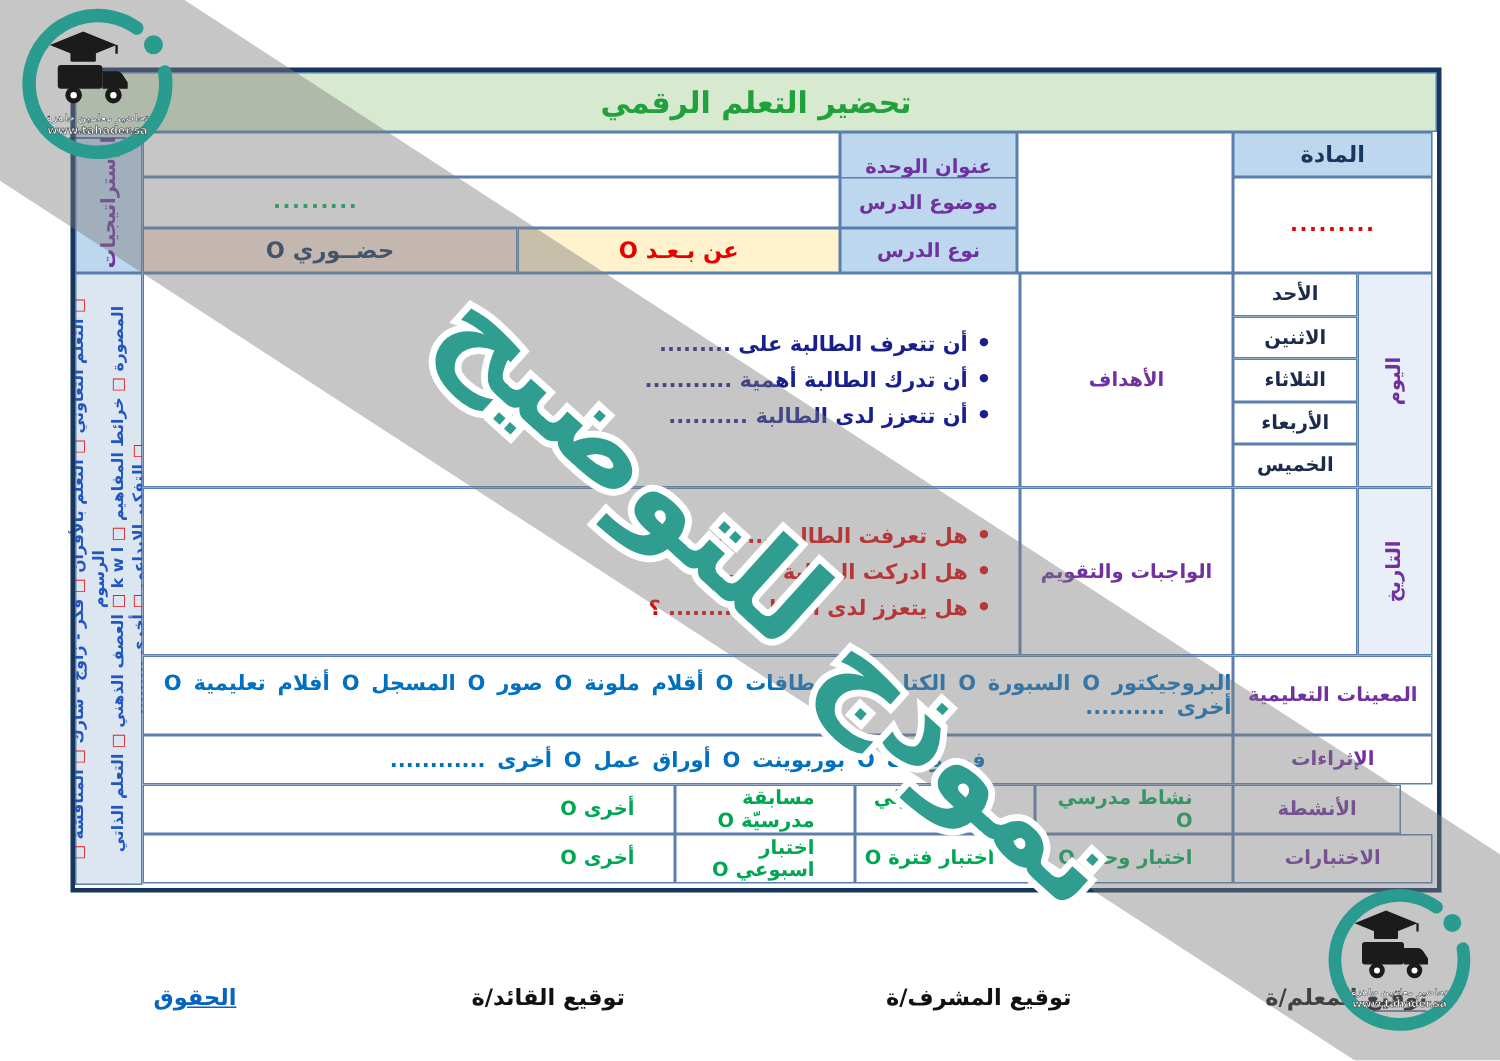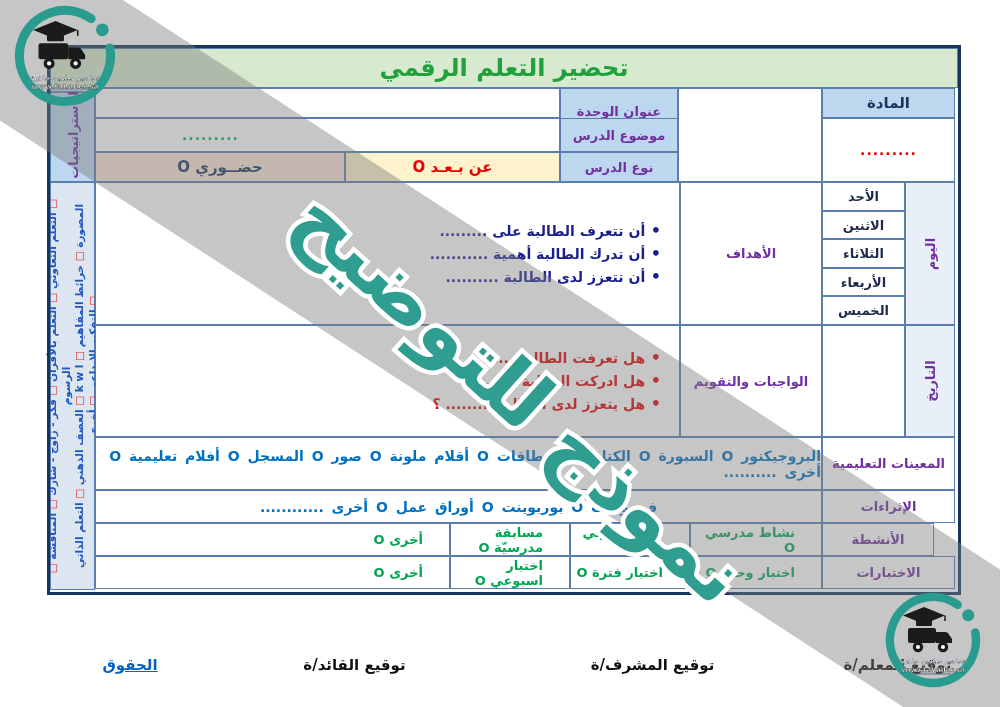--- a/index.html
+++ b/index.html
@@ -8,21 +8,21 @@
   .frame{position:absolute;left:47px;top:45px;width:914px;height:550px;
          border:3px solid #17365d;box-sizing:border-box;z-index:2;pointer-events:none;}
   .cell{position:absolute;box-sizing:border-box;border:1px solid #5a7fae;background:#fff;
         display:flex;align-items:center;justify-content:center;z-index:1;}
   .bgblue{background:#bdd7ee;}
   .bgday{background:#e9eff8;}
   .bgstrat{background:#dce6f1;}
   .bgyellow{background:#fff2cc;}
   .bgpeach{background:#fbe5d6;}
   .bggreen{background:#d7e9cf;}
-  .title-text{color:#21a13c;font-size:24px;font-weight:bold;}
+  .title-text{color:#21a13c;font-size:20px;font-weight:bold;}
   .plabel{color:#7030a0;font-size:13px;font-weight:bold;}
   .navy{color:#17375e;font-weight:bold;font-size:15px;}
   .daytxt{color:#1c2b4a;font-weight:bold;font-size:13px;}
   .red{color:#e80000;font-weight:bold;font-size:15px;}
   .reddots{color:#e80000;font-weight:bold;font-size:14px;letter-spacing:1px;}
   .greendots{color:#00b050;font-weight:bold;font-size:14px;letter-spacing:1px;
              position:absolute;left:86px;top:50%;transform:translateY(-52%);}
   .bluetxt{color:#0070c0;font-weight:bold;font-size:14px;word-spacing:3px;}
   .greentxt{color:#00a651;font-weight:bold;font-size:13px;}
   .list{display:flex;flex-direction:column;gap:3px;width:100%;padding-right:18px;box-sizing:border-box;}
@@ -185,21 +185,21 @@
   </div>
   <div class="cell optcell" style="left:95px;top:556px;width:355px;height:33px;">
     <span class="greentxt">أخرى O</span>
   </div>
   <div class="cell" style="left:822px;top:556px;width:133px;height:33px;">
     <span class="plabel">الاختبارات</span>
   </div>
 
   <div class="footer-sig" style="left:835px;width:125px;">توقيع المعلم/ة</div>
   <div class="footer-sig" style="left:585px;width:135px;">توقيع المشرف/ة</div>
-  <div class="footer-sig" style="left:287px;width:135px;">توقيع القائد/ة</div>
+  <div class="footer-sig" style="left:298px;width:135px;">توقيع القائد/ة</div>
   <div class="footer-sig rights" style="left:98px;width:64px;">الحقوق</div>
 
   <div class="band"></div>
   <div class="wm-text">نموذج للتوضيح</div>
 
   <svg class="logo" style="left:12px;top:3px;" width="106" height="106" viewBox="0 0 100 100">
     <path d="M 74.7 14.8 A 43 43 0 1 0 92.3 42.5" fill="none" stroke="#2a9c8f" stroke-width="8.5" stroke-linecap="round"></path>
     <circle cx="85.2" cy="25.3" r="6" fill="#2a9c8f"></circle>
     <g fill="#1b1b1b">
       <polygon points="41,17 62,25.5 41,34 20,25.5"></polygon>

